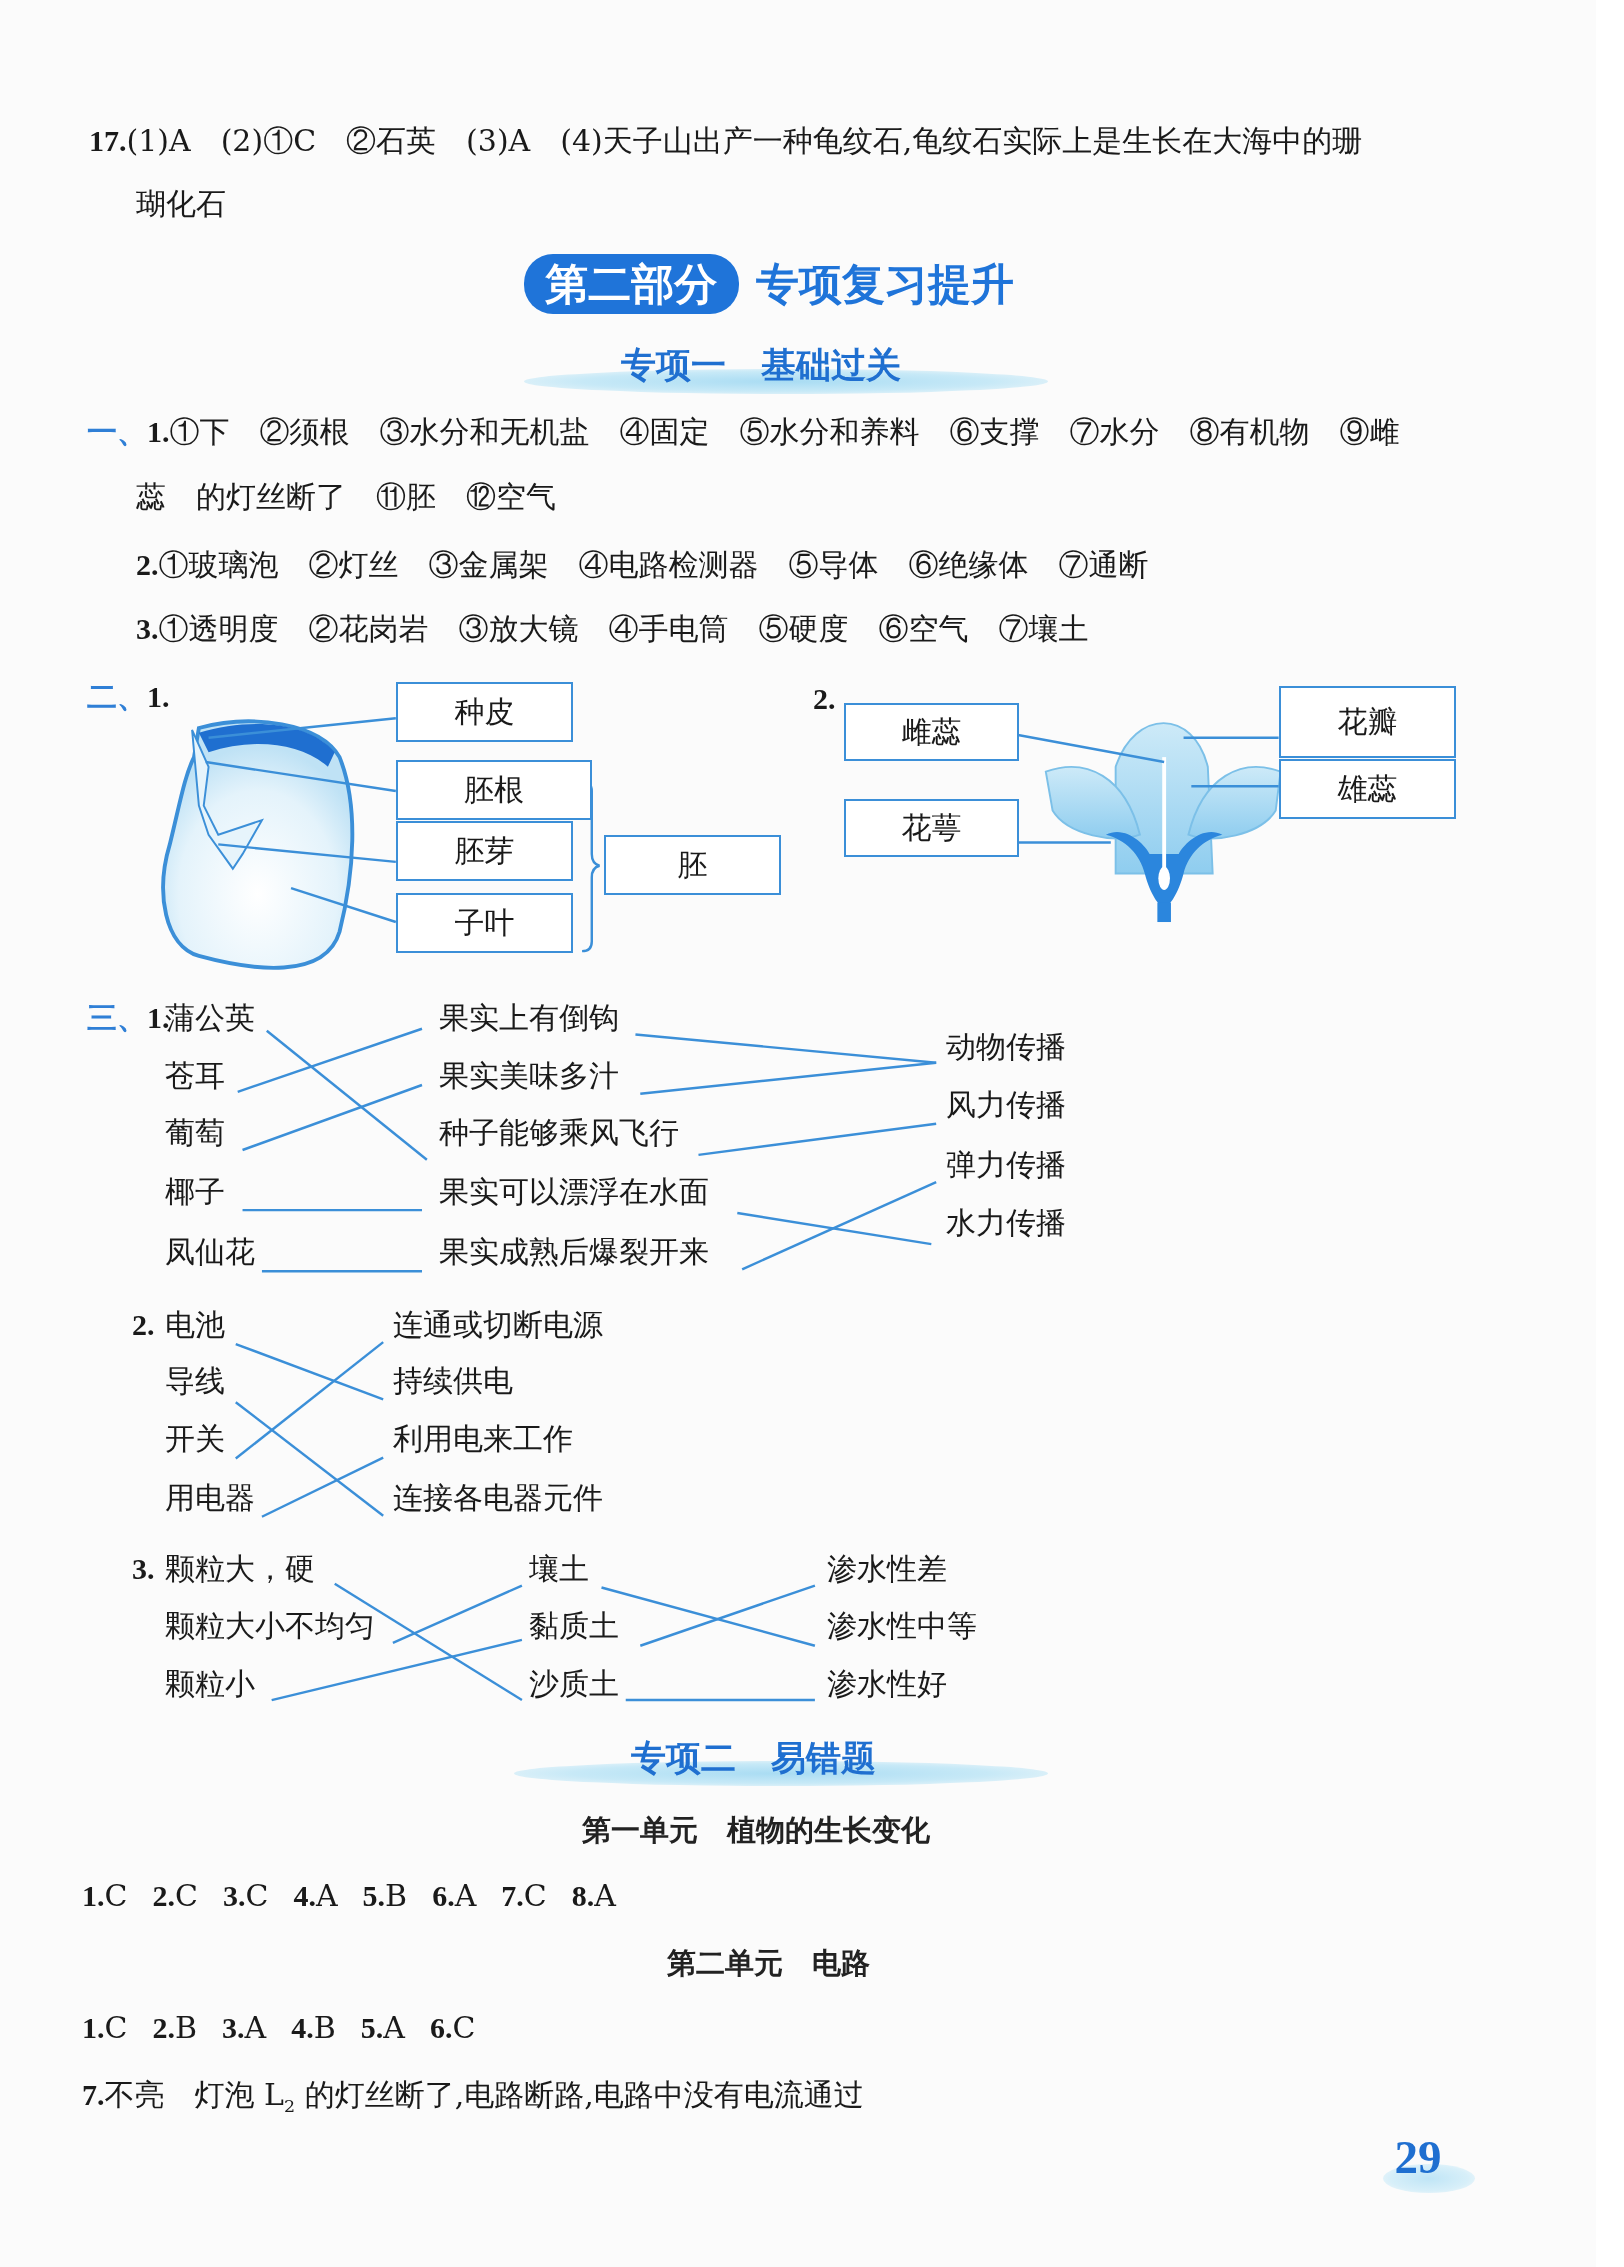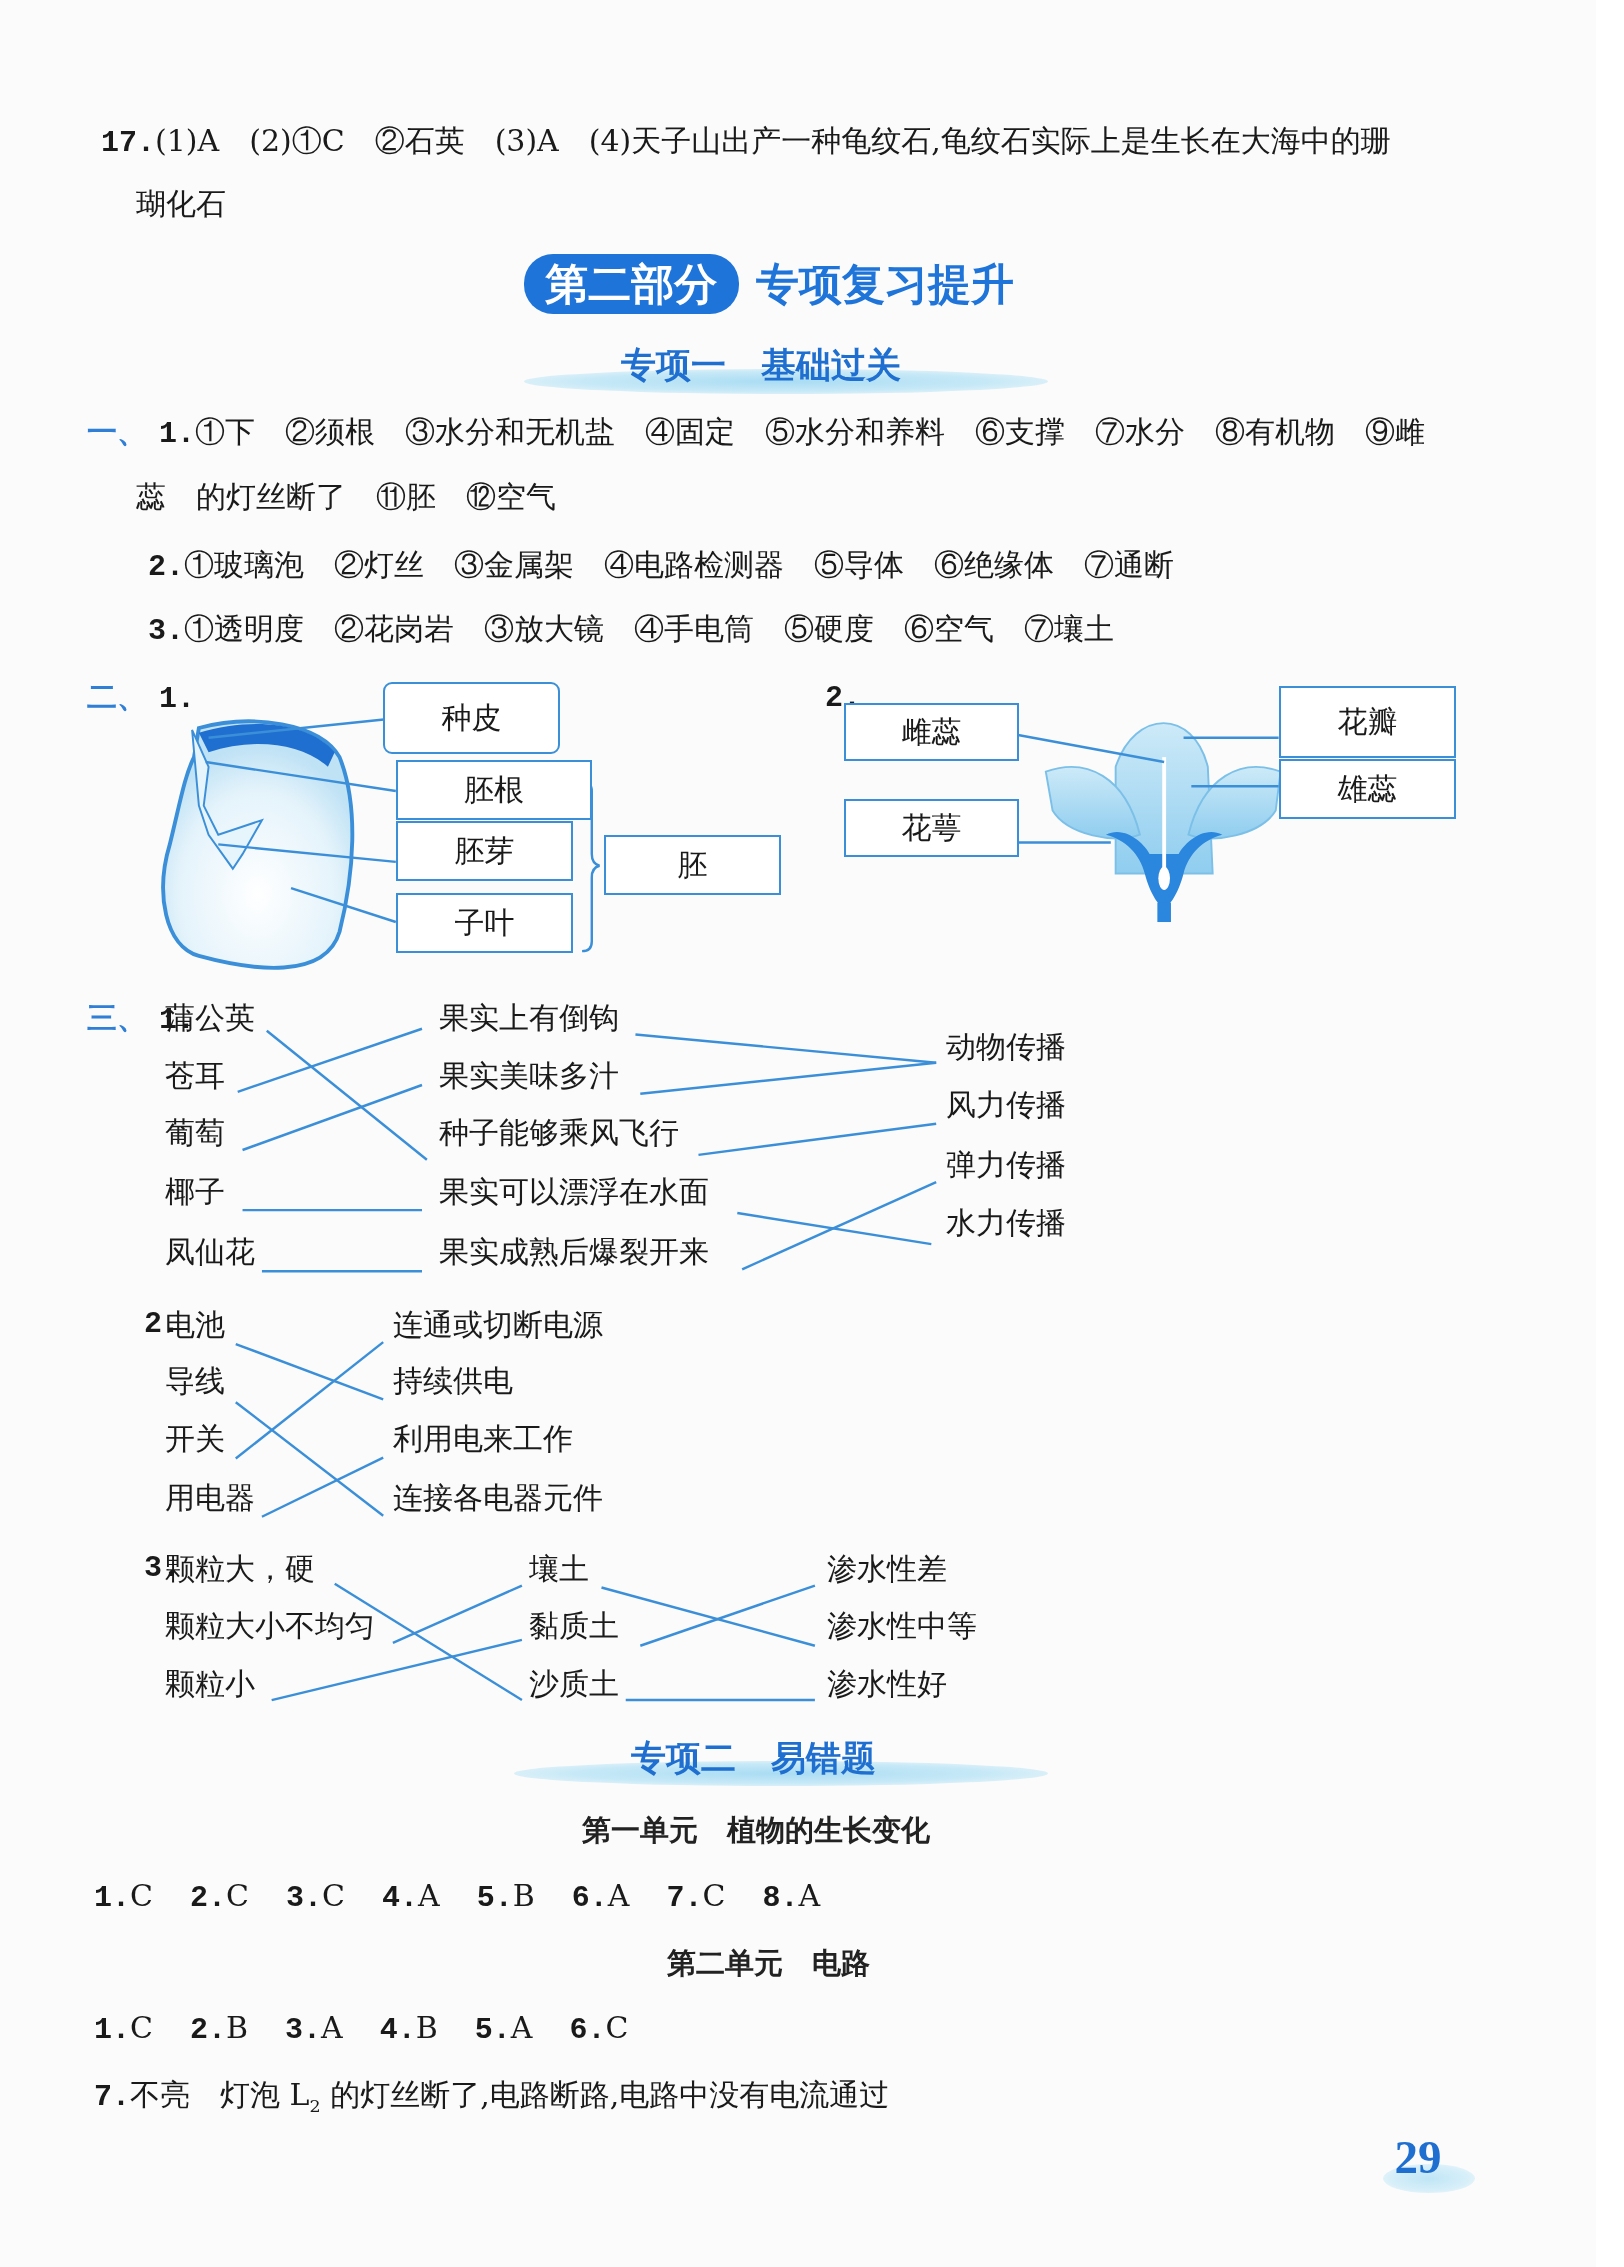--- a/index.html
+++ b/index.html
@@ -1,21 +1,21 @@
 <!DOCTYPE html>
 <html><head>
 <meta charset="utf-8">
 <style>
   html, body { margin:0; padding:0; }
   body { width:1624px; height:2268px; background:#ffffff; position:relative; overflow:hidden;
          font-family:"DejaVu Serif","Liberation Serif",serif; color:#1a1a1a; }
   .page { position:absolute; left:0; top:0; width:1596px; height:2268px; background:#fbfbfb; }
   .abs { position:absolute; white-space:nowrap; }
   .txt { font-size:30px; line-height:39px; }
-  .num { font-weight:bold; font-family:Liberation Mono, monospace;margin-left:12px; }
+  .num { font-weight:bold; font-family:Liberation Serif, serif; }
   .sec-prefix { color:#2f7fd6; font-weight:bold; font-family:"Liberation Sans",sans-serif; }
   .banner { left:524px; top:254px; display:flex; align-items:center; gap:17.5px; }
   .banner-pill { background:#1f74d9; color:#fff; font-family:"DejaVu Sans",sans-serif; font-weight:bold;
                  font-size:43px; padding:3.9px 21.3px; border-radius:29px; line-height:52px; }
   .banner-text { color:#1f74d9; font-family:"DejaVu Sans",sans-serif; font-weight:bold; font-size:43px; line-height:52px; }
   .subhead { font-family:"DejaVu Sans",sans-serif; font-weight:bold; font-size:35px; color:#1f6fd0; }
   .subhead-glow { position:absolute; height:25px; border-radius:50%;
                   background:radial-gradient(ellipse at center, #a9dcf3 0%, #c7e9f7 55%, rgba(220,240,250,0) 100%); }
   .unit-title { font-family:"DejaVu Sans",sans-serif; font-weight:bold; font-size:29px; color:#222; }
   .lbl-box { position:absolute; border:2.4px solid #3b8fd8; background:#fff; font-size:30px;
@@ -115,21 +115,21 @@
     <line x1="270" y1="1563" x2="395" y2="1502" stroke="#3b8fd8" stroke-width="2.5"></line>
 
     <line x1="345" y1="1632" x2="538" y2="1752" stroke="#3b8fd8" stroke-width="2.5"></line>
     <line x1="405" y1="1693" x2="538" y2="1634" stroke="#3b8fd8" stroke-width="2.5"></line>
     <line x1="280" y1="1752" x2="538" y2="1690" stroke="#3b8fd8" stroke-width="2.5"></line>
     <line x1="620" y1="1636" x2="840" y2="1696" stroke="#3b8fd8" stroke-width="2.5"></line>
     <line x1="660" y1="1696" x2="840" y2="1634" stroke="#3b8fd8" stroke-width="2.5"></line>
     <line x1="645" y1="1752" x2="840" y2="1752" stroke="#3b8fd8" stroke-width="2.5"></line>
   </svg>
 
-  <div class="lbl-box" style="left:383px; top:682px; width:177px; height:72px;border-radius:9px;">种皮</div>
+  <div class="lbl-box" style="left:396px; top:682px; width:177px; height:60px;">种皮</div>
   <div class="lbl-box" style="left:396px; top:760px; width:196px; height:60px;">胚根</div>
   <div class="lbl-box" style="left:396px; top:821px; width:177px; height:60px;">胚芽</div>
   <div class="lbl-box" style="left:396px; top:893px; width:177px; height:60px;">子叶</div>
   <div class="lbl-box" style="left:604px; top:835px; width:177px; height:60px;">胚</div>
 
   <div class="abs txt num" style="left:813px; top:679px;">2.</div>
   <div class="lbl-box" style="left:844px; top:703px; width:175px; height:58px;">雌蕊</div>
   <div class="lbl-box" style="left:844px; top:799px; width:175px; height:58px;">花萼</div>
   <div class="lbl-box" style="left:1279px; top:686px; width:177px; height:72px;">花瓣</div>
   <div class="lbl-box" style="left:1279px; top:759px; width:177px; height:60px;">雄蕊</div>

